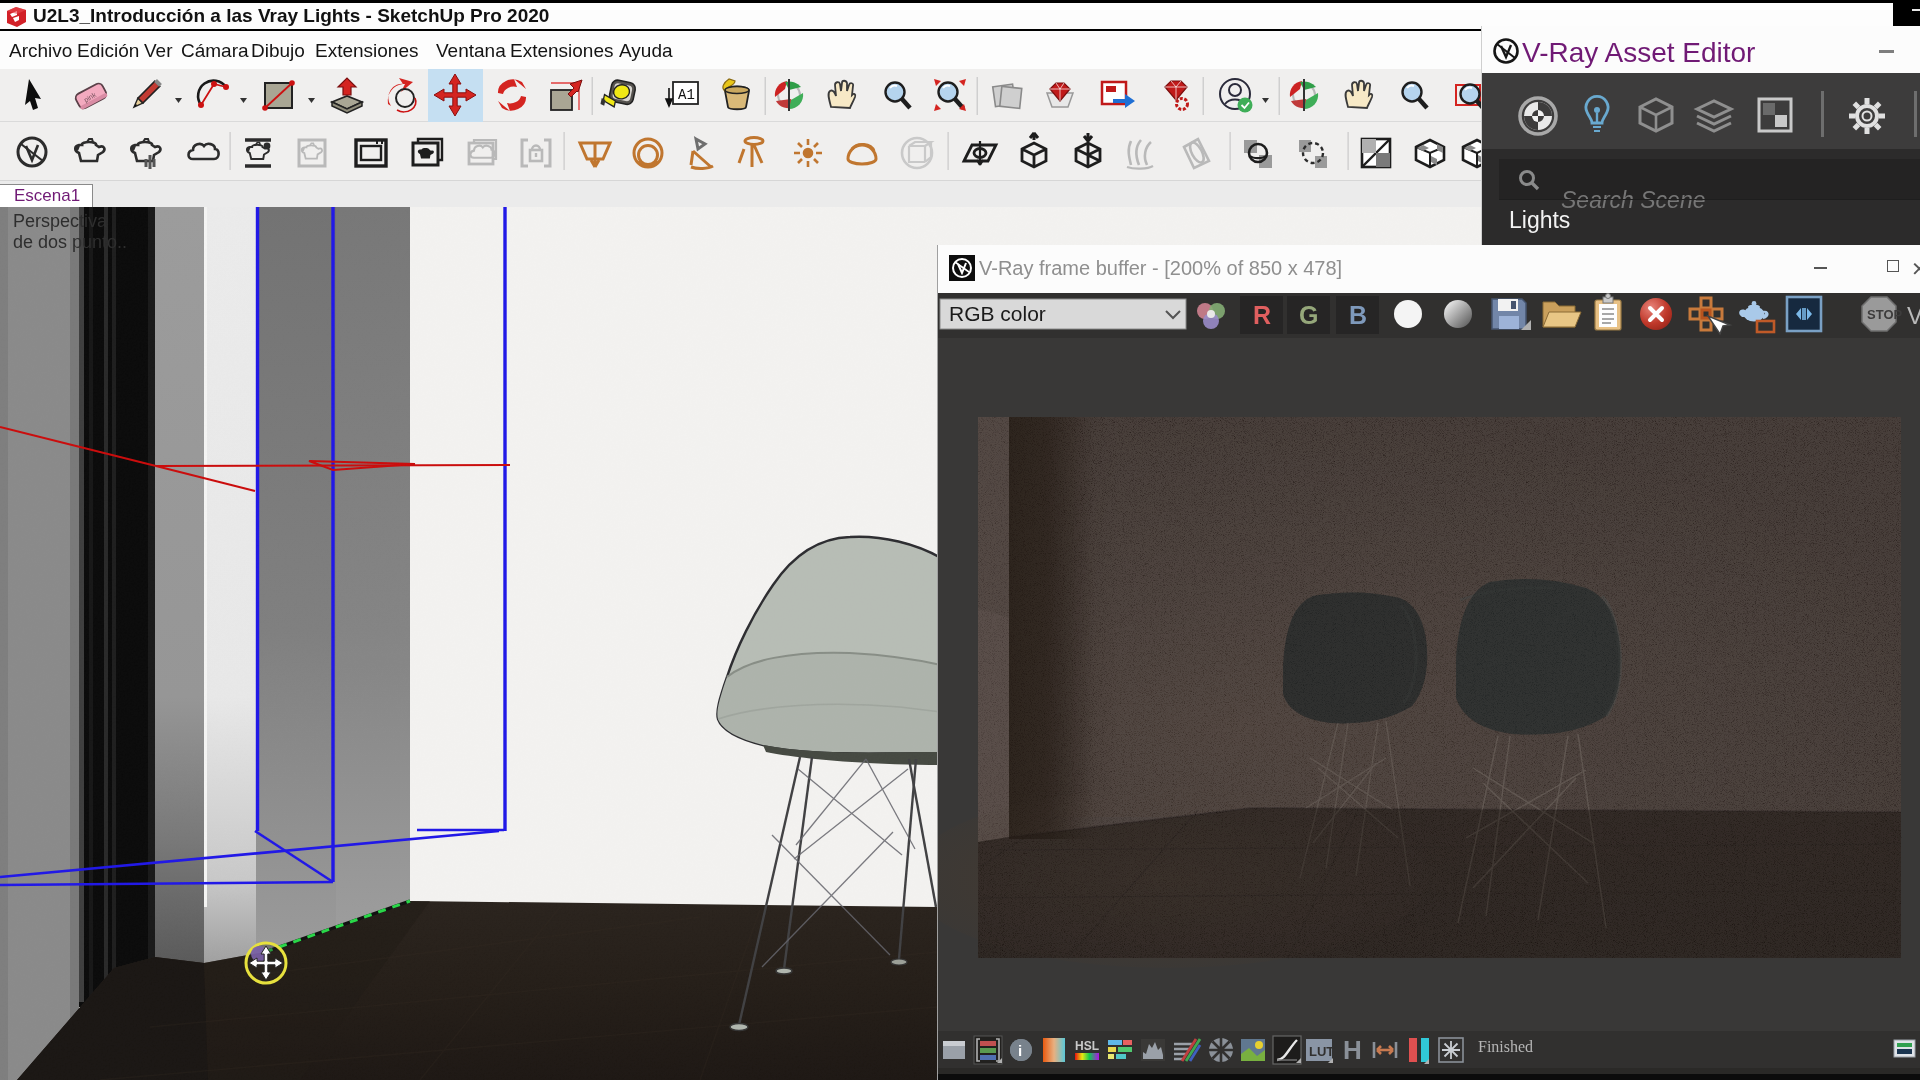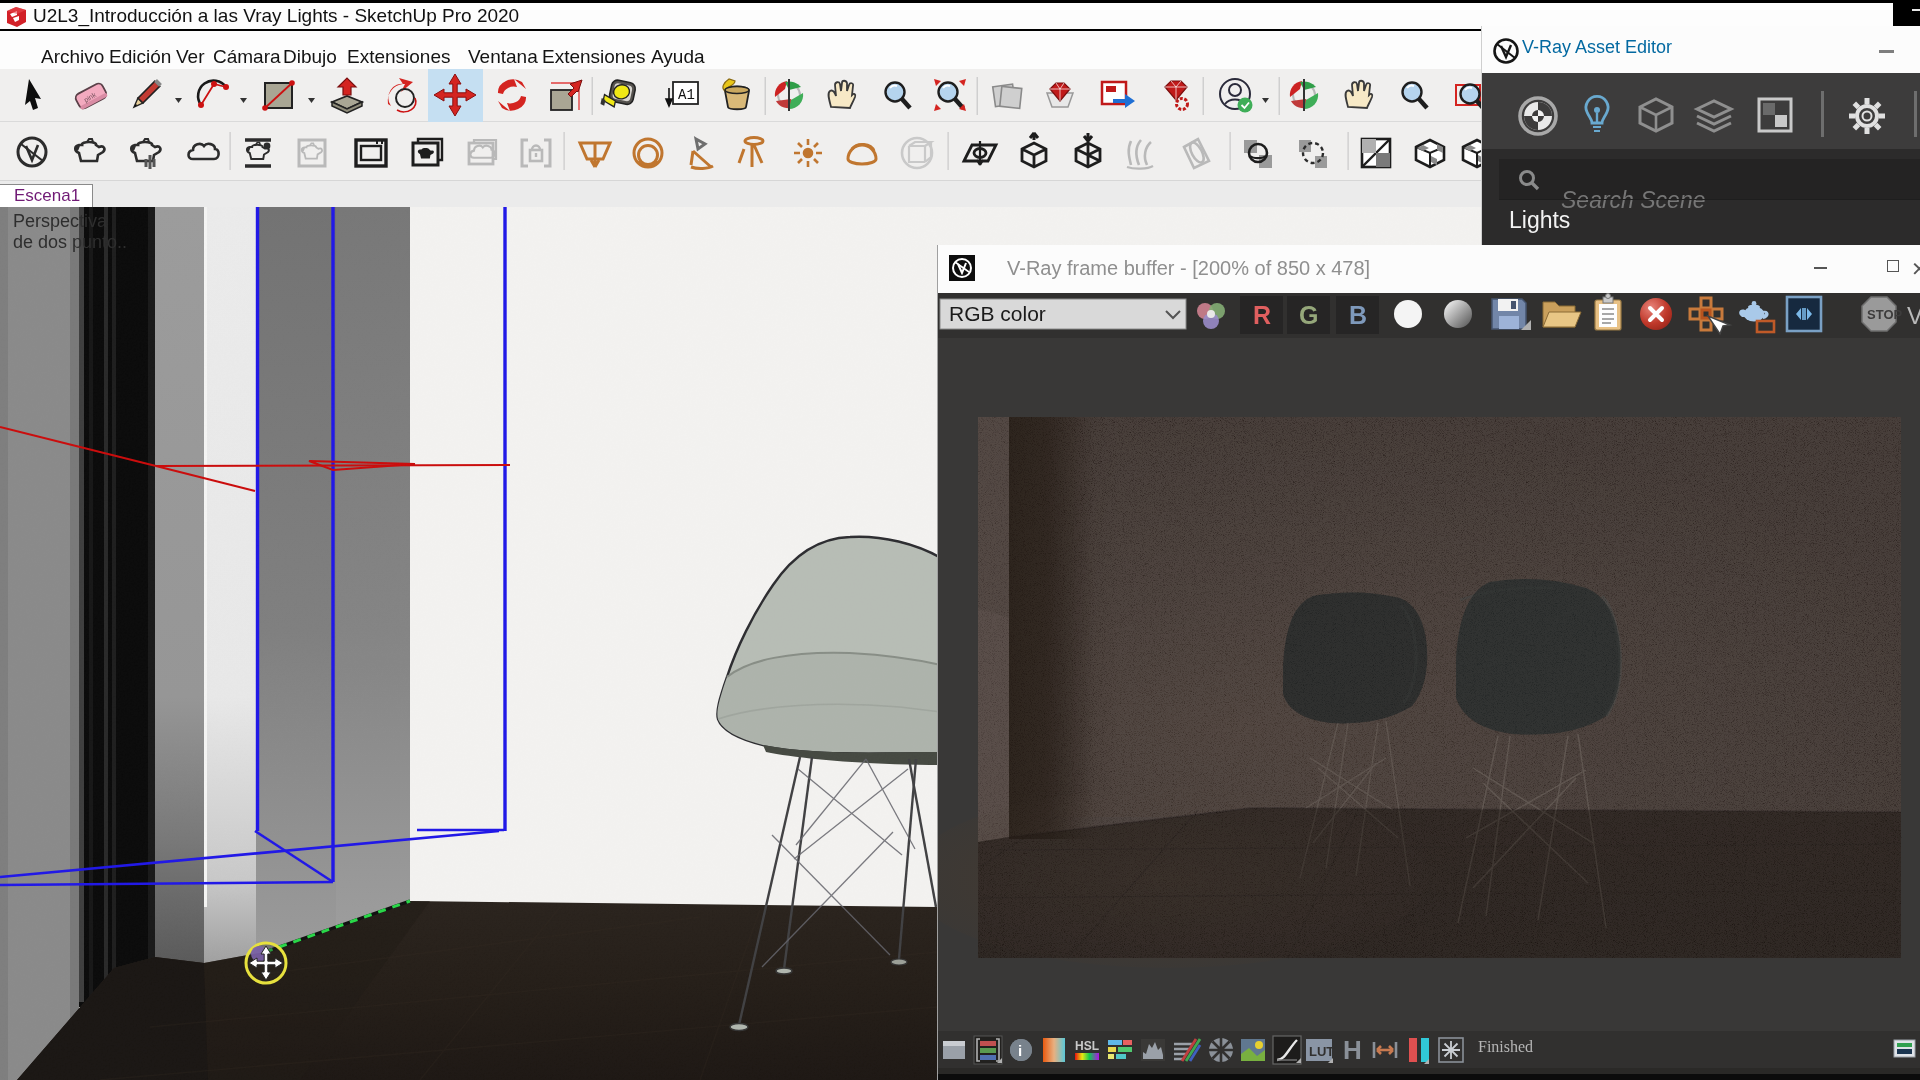--- a/index.html
+++ b/index.html
@@ -2,48 +2,48 @@
 <html><head>
 <meta charset="utf-8">
 <style>
   * { margin:0; padding:0; box-sizing:border-box; -webkit-font-smoothing:antialiased; }
   html,body { width:1920px; height:1080px; overflow:hidden; background:#000;
     font-family:"Liberation Sans", sans-serif; }
   .abs { position:absolute; }
   #stage { position:relative; width:1920px; height:1080px; background:#fff; }
   #topstrip { position:absolute; left:0; top:0; width:1920px; height:3px; background:#000; }
   #titlebar { position:absolute; left:0; top:3px; width:1893px; height:26px; background:#fdfdfd; }
-  #titlebar .ttxt { position:absolute; left:33px; top:2px; font-size:19px; color:#111; }
+  #titlebar .ttxt { position:absolute; left:33px; top:2px; font-size:19px; color:#111;font-weight:bold; }
   #corner { position:absolute; left:1893px; top:0; width:27px; height:29px; background:#000; }
   #corner .dash { position:absolute; left:19px; top:9px; width:9px; height:2px; background:#e8e8e8; }
   #tbline { position:absolute; left:0; top:29px; width:1893px; height:2px; background:#000; }
   #menubar { position:absolute; left:0; top:31px; width:1481px; height:38px; background:#fdfdfd; }
-  #menubar span { position:absolute; top:15px; font-size:19px; color:#141414;margin-left:32px; }
+  #menubar span { position:absolute; top:9px; font-size:19px; color:#141414; }
   #toolbar1 { position:absolute; left:0; top:69px; width:1481px; height:53px; background:#f0efee; border-bottom:1px solid #dadada; }
   #toolbar2 { position:absolute; left:0; top:122px; width:1481px; height:59px; background:#f0efee; border-bottom:1px solid #d6d6d6; }
   #tabrow { position:absolute; left:0; top:181px; width:1481px; height:26px; background:#ebebeb; }
   #tab1 { position:absolute; left:0; top:3px; width:93px; height:23px; background:#fff;
           border:1px solid #8a8a8a; border-bottom:none; border-left:none;
           font-size:17px; color:#701a75; padding-left:14px; padding-top:1px; }
   #viewport { position:absolute; left:0; top:207px; width:1481px; height:873px; background:#737373; }
   #assetEditor { position:absolute; left:1481px; top:26px; width:439px; height:1029px; background:#2c2b2b;
                  border-left:1px solid #cfcfcf; z-index:5; }
   #ae-title { position:absolute; left:0; top:0; width:439px; height:47px; background:#fcfcfc; }
-  #ae-title .t { position:absolute; left:40px; top:11px; font-size:18px; color:#0369a1; }
+  #ae-title .t { position:absolute; left:40px; top:11px; font-size:28px; color:#701a75; }
   #ae-title .mini { position:absolute; left:397px; top:24px; width:15px; height:3px; background:#7e7e7e; }
   #ae-toolbar { position:absolute; left:0; top:47px; width:439px; height:76px; background:#3d3c3c; }
   #ae-body { position:absolute; left:0; top:123px; width:439px; height:906px; background:#2c2b2b; }
   #ae-search { position:absolute; left:17px; top:10px; width:422px; height:40px; background:#242323; }
   #ae-search .ph { position:absolute; left:62px; top:7px; font-size:23px; font-style:italic; color:#767676;margin-top:21px; }
   #ae-lights { position:absolute; left:27px; top:58px; font-size:23px; color:#f2f2f2; }
   #ae-div { position:absolute; left:17px; top:50px; width:422px; height:1px; background:#1e1e1e; }
   #vfb { position:absolute; left:937px; top:245px; width:983px; height:835px; background:#393837; z-index:10;
          border-left:1px solid #a0a0a0; }
   #vfb-title { position:absolute; left:0; top:0; width:983px; height:48px; background:#fcfcfc; }
-  #vfb-title .t { position:absolute; left:41px; top:12px; font-size:20px; color:#8f8f8f;margin-left:28px; }
+  #vfb-title .t { position:absolute; left:41px; top:12px; font-size:20px; color:#8f8f8f; }
   #vfb-toolbar { position:absolute; left:0; top:48px; width:983px; height:45px; background:#31302f; }
   #vfb-content { position:absolute; left:0; top:93px; width:983px; height:693px; background:#393837; }
   #vfb-status { position:absolute; left:0; top:786px; width:983px; height:37px; background:#31302f; }
   #vfb-bottom { position:absolute; left:0; top:823px; width:983px; height:6px; background:#2a2927; }
   #vfb-black { position:absolute; left:0; top:829px; width:983px; height:6px; background:#0c0c0c; }
   #vfb-status .fin { position:absolute; left:540px; top:7px; font-size:16px; color:#b5b5b5;font-family:Liberation Serif, serif; }
   .winbtn { position:absolute; color:#555; }
 </style>
 </head>
 <body>

